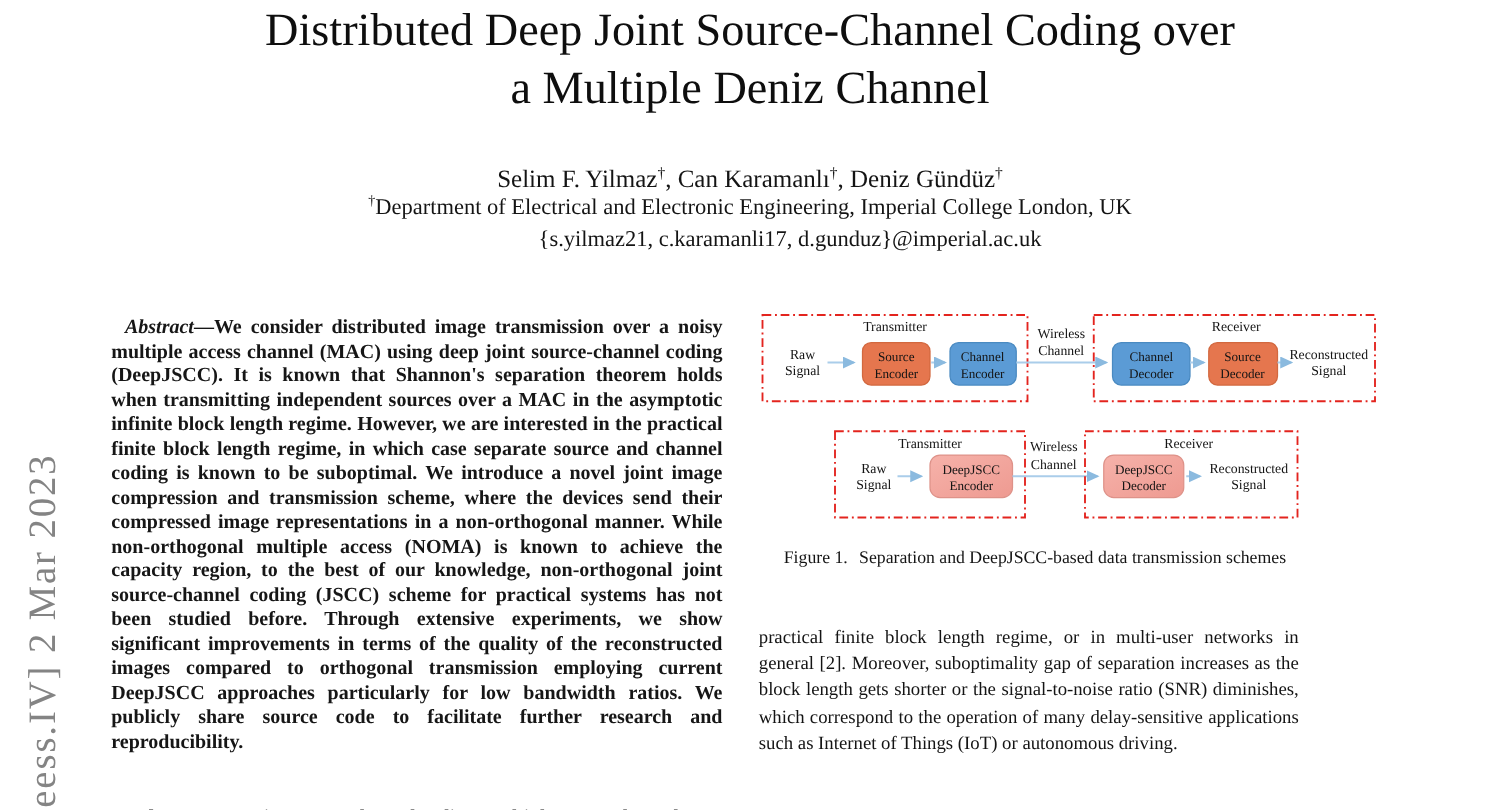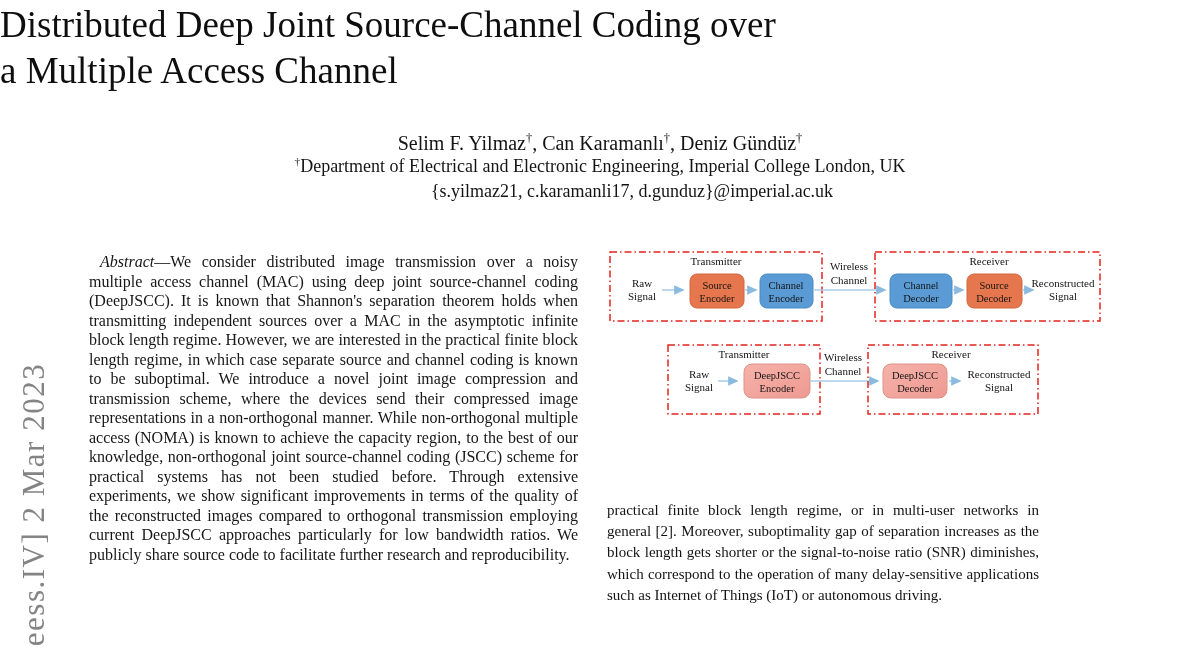--- a/index.html
+++ b/index.html
@@ -1,32 +1,32 @@
 <!DOCTYPE html>
 <html><head>
 <meta charset="utf-8">
 <style>
   html,body { margin:0; padding:0; background:#fff; }
   #page { position:relative; width:1200px; height:648px; background:#ffffff; overflow:hidden;
           font-family:"Liberation Serif", serif; color:#141414; }
 
-  .title { position:absolute; top:2px; left:0; width:1200px; text-align:left;
+  .title { position:absolute; top:2px; left:0; width:1200px; text-align:center;
            font-size:37px; line-height:46px; color:#0e0e0e; }
 
   .authors { position:absolute; top:131px; left:0; width:1200px; text-align:center; font-size:20px; }
   .authors sup, .affil sup { font-size:62%; }
   .affil  { position:absolute; top:155px; left:0; width:1200px; text-align:center; font-size:18px; }
   .email  { position:absolute; top:181px; left:0; width:1200px; text-align:center; font-size:18px;padding-left:32px; }
 
   .watermark { position:absolute; left:16px; top:658px; transform-origin:0 0;
                transform:rotate(-90deg); white-space:nowrap;
                font-size:31px; letter-spacing:1.5px; color:#848484; }
 
   .abstract { position:absolute; left:89px; top:252px; width:489px;
-              font-weight:normal; font-size:16px; line-height:19.5px;
+              font-weight:bold; font-size:16px; line-height:19.5px;
               text-align:justify; color:#161616; text-indent:11px; margin:0; }
   .abstract-label { font-style:italic; }
 
   .clipped-line { position:absolute; left:89px; top:645px; width:489px; height:20px;
                   font-weight:bold; font-size:15.5px; white-space:nowrap;
                   text-indent:11px; color:#161616; }
   .clipped-line .ilabel { font-style:italic; }
 
   .figure-svg { position:absolute; left:605px; top:248px; }
   .figure-svg text { font-family:"Liberation Serif", serif; fill:#141414; }
@@ -47,21 +47,21 @@
 </style>
 </head>
 <body>
 
 <div id="page">
 
   <div class="watermark">[eess.IV]  2 Mar 2023</div>
 
   <div class="title">
     <div>Distributed Deep Joint Source-Channel Coding over</div>
-    <div>a Multiple Access Channel</div>
+    <div>a Multiple Deniz Channel</div>
   </div>
 
   <div class="authors"><span>Selim F. Yilmaz</span><sup>†</sup><span>, </span><span>Can Karamanlı</span><sup>†</sup><span>, </span><span>Deniz Gündüz</span><sup>†</sup></div>
 
   <div class="affil"><sup>†</sup><span>Department of Electrical and Electronic Engineering, Imperial College London, UK</span></div>
 
   <div class="email">{s.yilmaz21, c.karamanli17, d.gunduz}@imperial.ac.uk</div>
 
   <p class="abstract"><span class="abstract-label">Abstract</span><span>—We consider distributed image transmission over a noisy multiple access channel (MAC) using deep joint source-channel coding (DeepJSCC). It is known that Shannon's separation theorem holds when transmitting independent sources over a MAC in the asymptotic infinite block length regime. However, we are interested in the practical finite block length regime, in which case separate source and channel coding is known to be suboptimal. We introduce a novel joint image compression and transmission scheme, where the devices send their compressed image representations in a non-orthogonal manner. While non-orthogonal multiple access (NOMA) is known to achieve the capacity region, to the best of our knowledge, non-orthogonal joint source-channel coding (JSCC) scheme for practical systems has not been studied before. Through extensive experiments, we show significant improvements in terms of the quality of the reconstructed images compared to orthogonal transmission employing current DeepJSCC approaches particularly for low bandwidth ratios. We publicly share source code to facilitate further research and reproducibility.</span></p>
 
@@ -142,16 +142,17 @@
     <rect class="cbox box-salmon" x="278" y="116" width="64" height="34" rx="8" fill="url(#gradSalmon)"></rect>
     <text class="sm" text-anchor="middle" x="310" y="131">DeepJSCC</text>
     <text class="sm" text-anchor="middle" x="310" y="144">Decoder</text>
 
     <line class="arrowline" x1="344" y1="133" x2="355" y2="133" marker-end="url(#arw)" stroke="#aacdea"></line>
 
     <text class="lbl" text-anchor="middle" x="394" y="130">Reconstructed</text>
     <text class="lbl" text-anchor="middle" x="394" y="143">Signal</text>
   </svg>
 
+  <div class="caption"><span class="cap-label">Figure 1.</span><span>Separation and DeepJSCC-based data transmission schemes</span></div>
 
   <p class="body-col">practical finite block length regime, or in multi-user networks in general [2]. Moreover, suboptimality gap of separation increases as the block length gets shorter or the signal-to-noise ratio (SNR) diminishes, which correspond to the operation of many delay-sensitive applications such as Internet of Things (IoT) or autonomous driving.</p>
 
 </div>
 
 </body></html>

